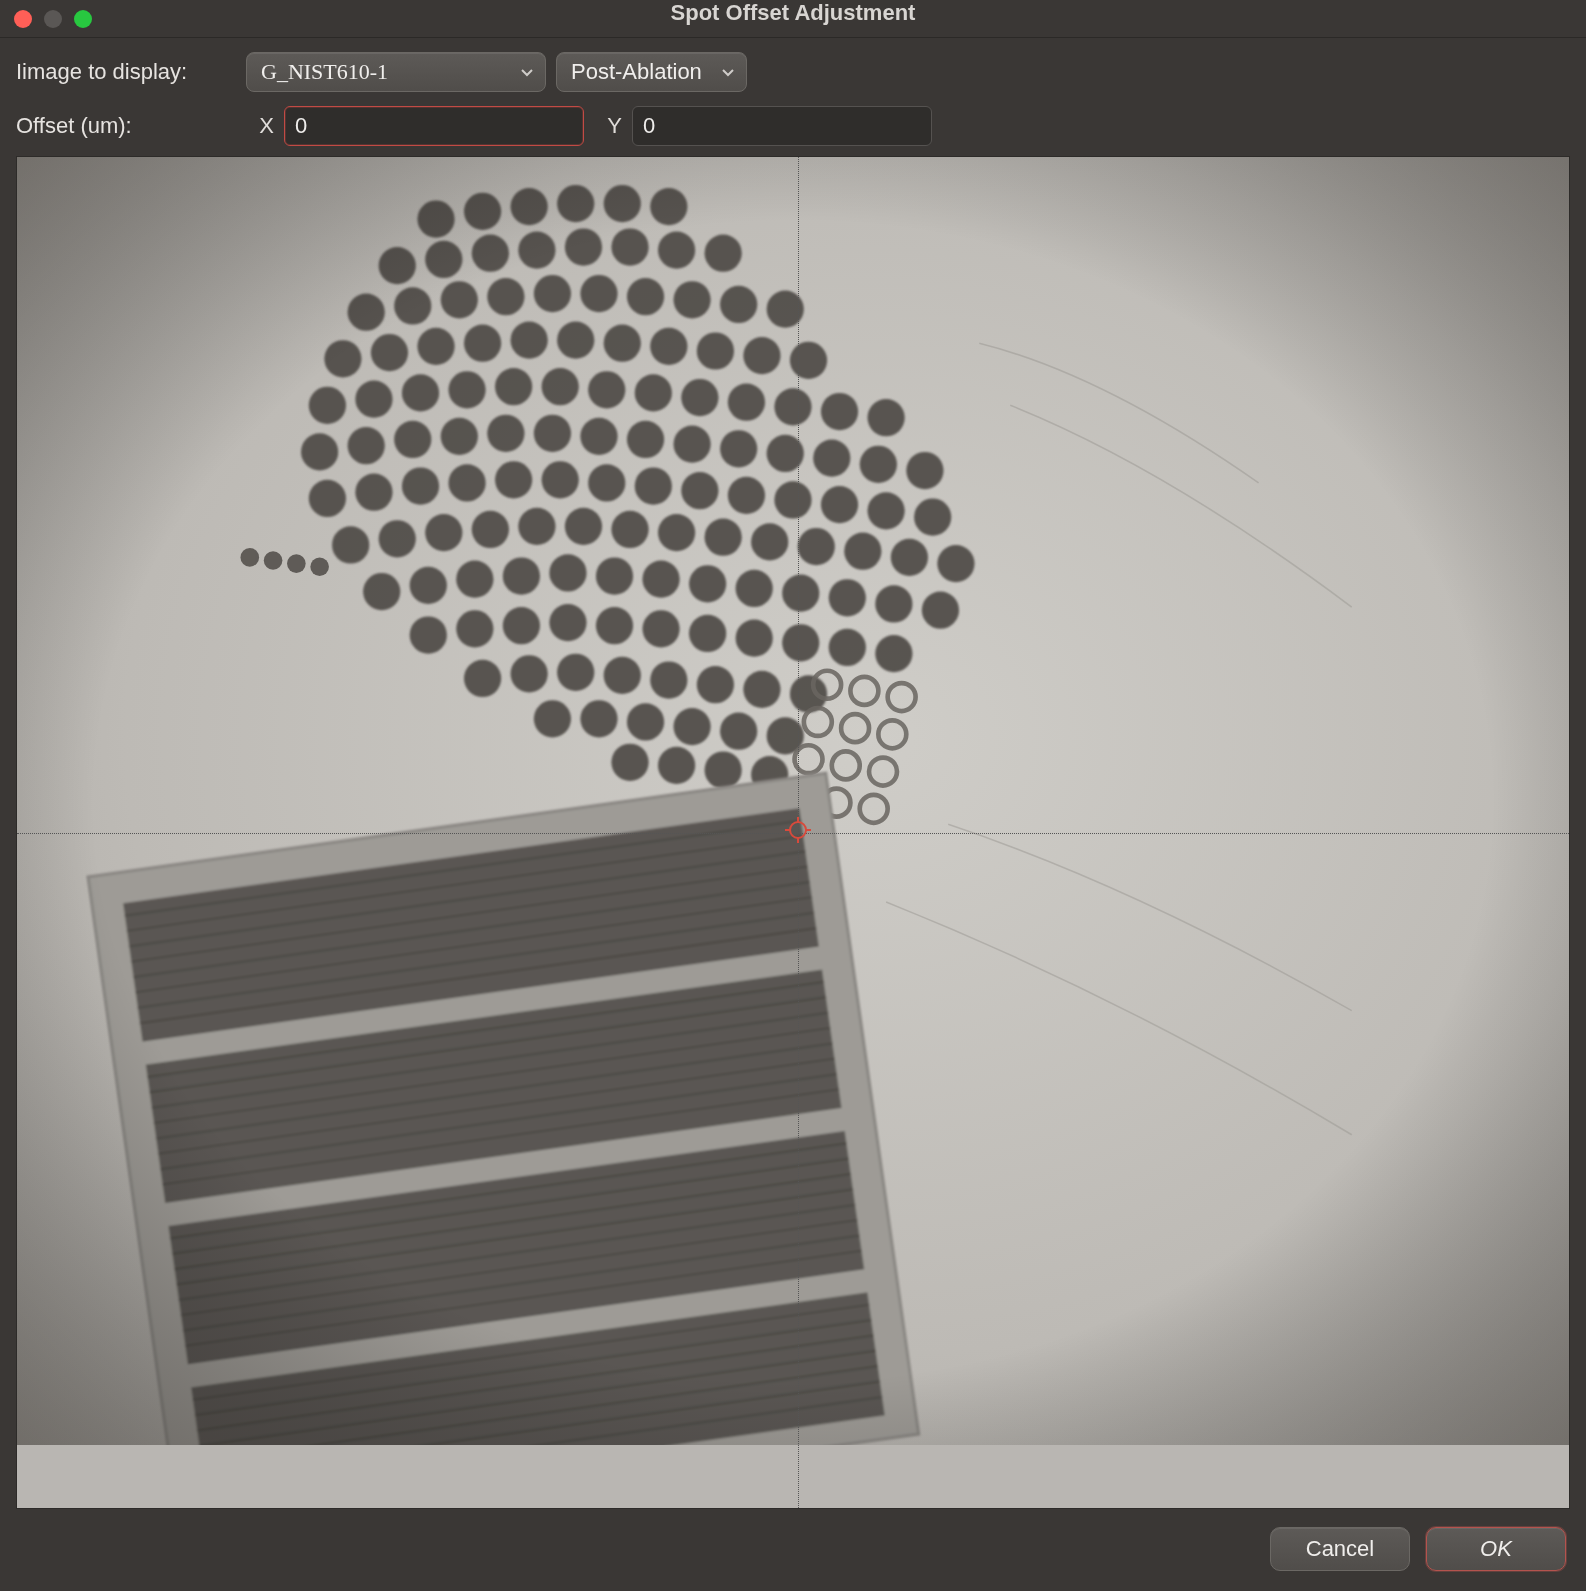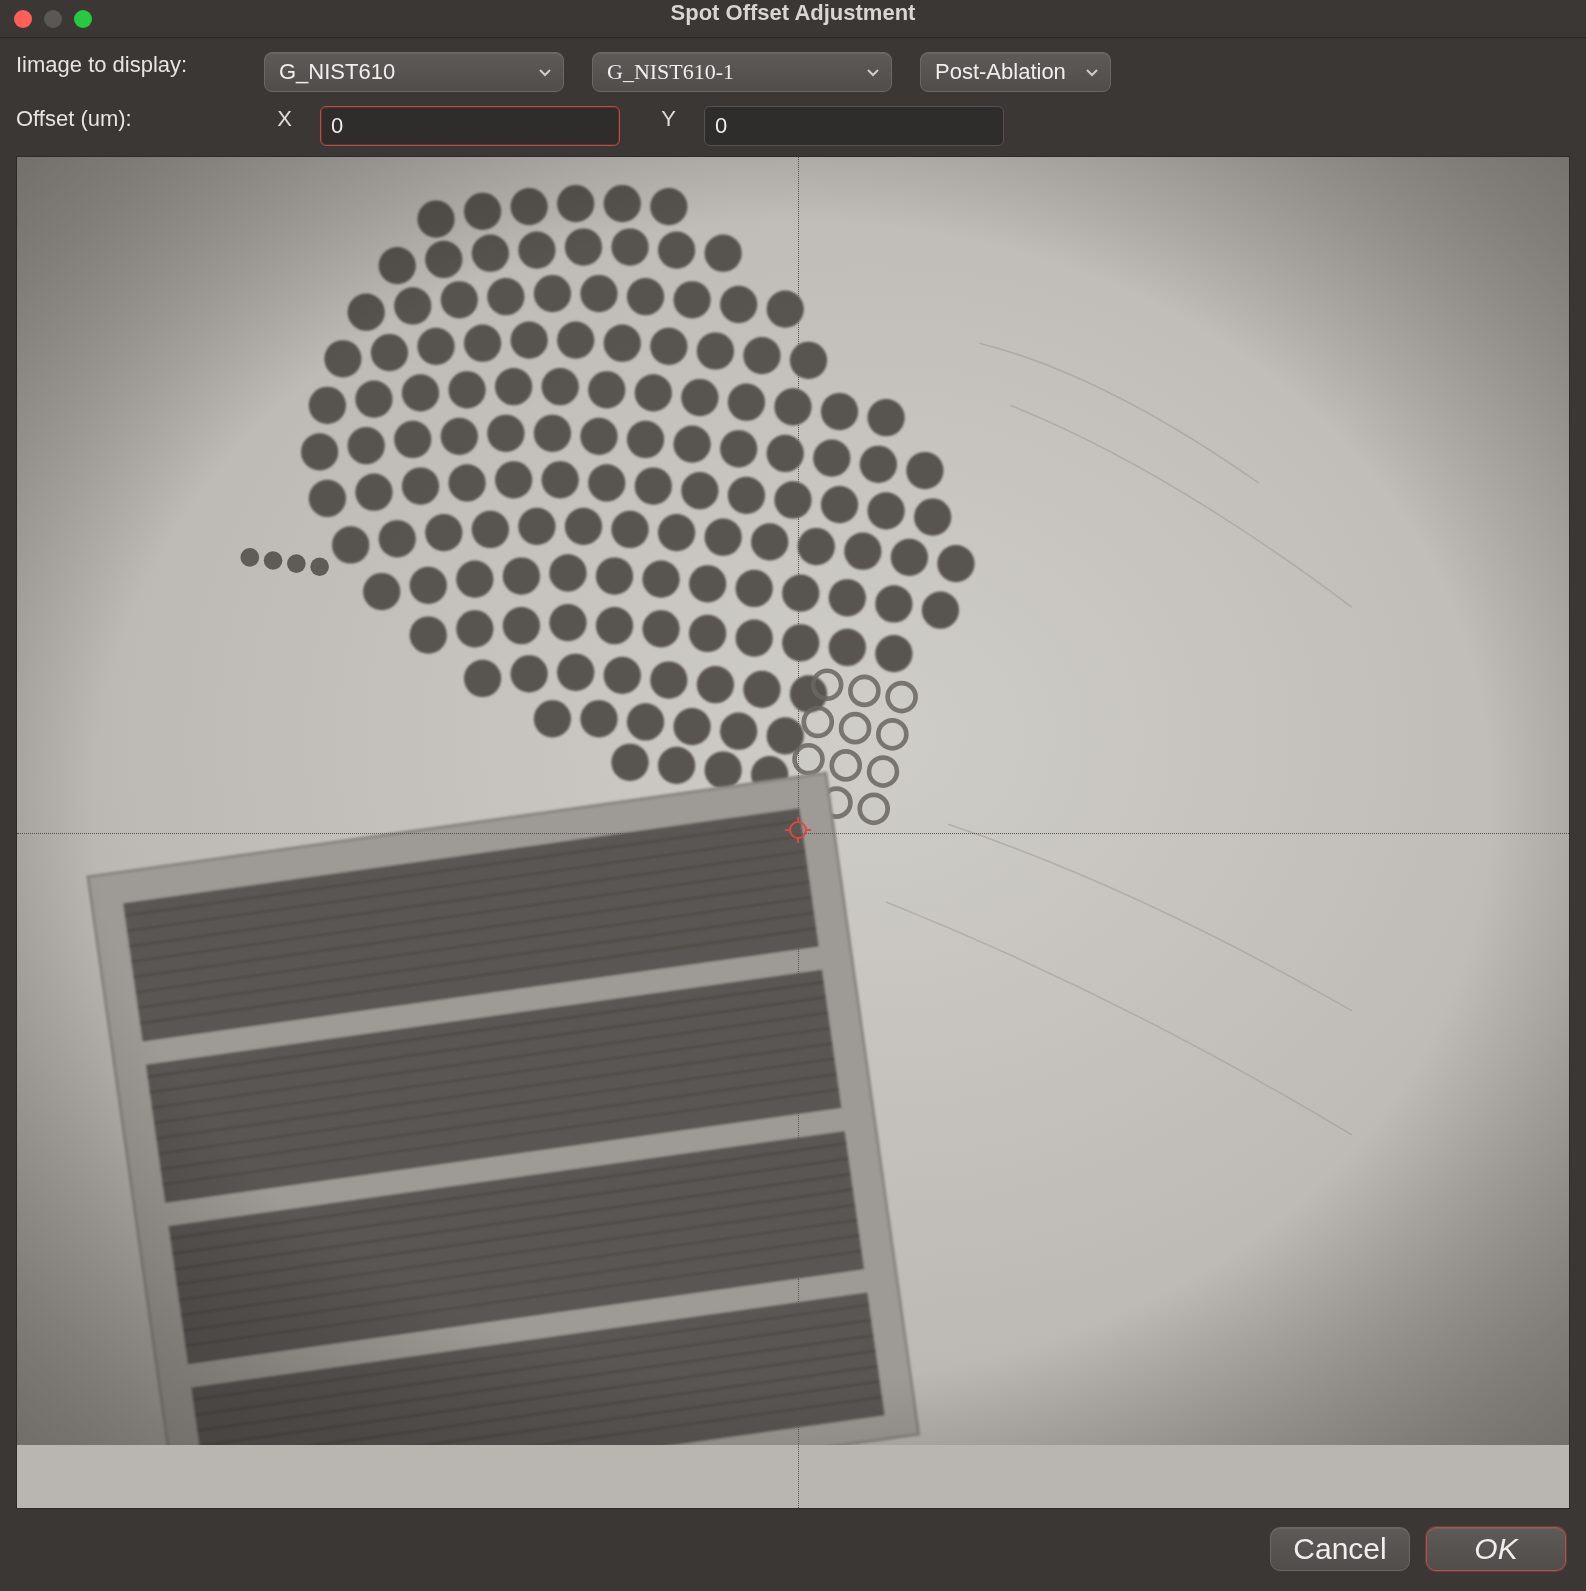--- a/index.html
+++ b/index.html
@@ -49,22 +49,22 @@
     color: #d8d5d2;
   }
   .controls {
     padding: 14px 16px 10px 16px;
     display: flex;
     flex-direction: column;
     gap: 14px;
   }
   .row {
     display: flex;
-    align-items: flex-start;
-    gap: 28px;
+    align-items: center;
+    gap: 10px;
   }
   .label {
     color: #e6e3e0;
     white-space: nowrap;
   }
   .label.first { width: 220px; }
   .select {
     background: linear-gradient(#5d5a57, #504d4a);
     border: 1px solid #6b6864;
     border-radius: 8px;
@@ -145,21 +145,21 @@
     display: flex;
     justify-content: flex-end;
     gap: 16px;
     padding: 18px 20px 20px 20px;
   }
   .btn {
     background: linear-gradient(#5d5a57, #504d4a);
     border: 1px solid #6b6864;
     border-radius: 10px;
     color: #f0eeec;
-    font-size: 30px;
+    font-size: 22px;
     height: 44px;
     width: 140px;
     display: inline-flex;
     align-items: center;
     justify-content: center;
     cursor: pointer;
     box-shadow: inset 0 1px 0 rgba(255,255,255,0.08);
   }
   .btn.primary {
     border: 1px solid #b4534e;
@@ -178,28 +178,20 @@
       <div class="dot grey"></div>
       <div class="dot green"></div>
     </div>
     <div class="title">Spot Offset Adjustment</div>
   </div>
 
   <div class="controls">
     <div class="row">
       <span class="label first">Iimage to display:</span>
 
-      <div class="select sel1">
-        <span>G_NIST610</span>
-        <span class="caret">
-          <svg width="16" height="16" viewBox="0 0 16 16">
-              <path d="M3 6l5 5 5-5" fill="none" stroke="#cfccc9" stroke-width="2"></path>
-            </svg>
-        </span>
-      </div>
 
       <div class="select sel2">
         <span>G_NIST610-1</span>
         <span class="caret">
           <svg width="16" height="16" viewBox="0 0 16 16">
               <path d="M3 6l5 5 5-5" fill="none" stroke="#cfccc9" stroke-width="2"></path>
             </svg>
         </span>
       </div>
 

